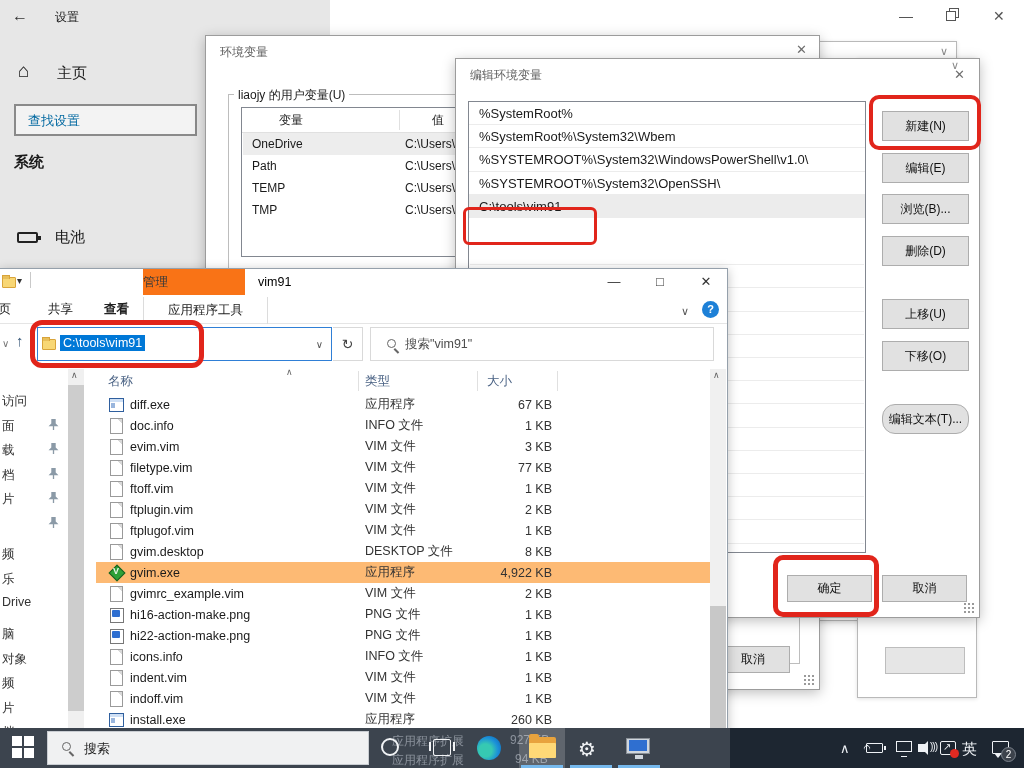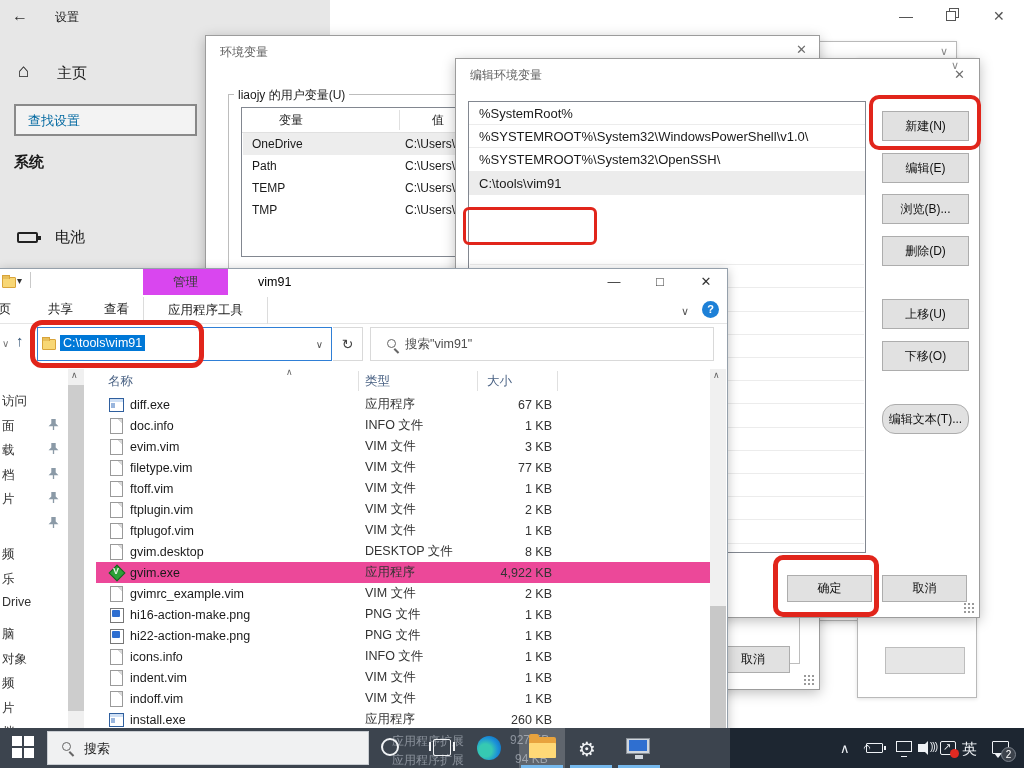--- a/index.html
+++ b/index.html
@@ -58,21 +58,21 @@
   #edit-grid { position:absolute; left:1px; right:1px; top:140px; bottom:0;
     background:repeating-linear-gradient(to bottom, transparent 0 22.2px, #ececec 22.2px 23.2px); }
 
   
   #explorer { left:0; top:268px; width:728px; height:500px; background:#fff; border:1px solid #95a0ab; border-left:none; box-shadow:0 2px 10px rgba(0,0,0,.25); }
   #explorer .tbar { position:absolute; left:0; top:0; width:100%; height:28px; background:#fff; }
   .folder-sm { position:absolute; width:14px; height:11px; background:#f8d775; border:1px solid #d9a43a; border-radius:1px; }
   .folder-sm:before { content:""; position:absolute; left:-1px; top:-3px; width:6px; height:3px; background:#e8bf5a; border:1px solid #d9a43a; border-bottom:none; }
   #explorer .qat-drop { left:17px; top:6px; font-size:10px; color:#333; }
   #explorer .qat-sep { left:30px; top:3px; width:1px; height:16px; background:#c9c9c9; position:absolute; }
-  #manage-tab { position:absolute; left:143px; top:0; width:85px; height:26px; background:#d946ef; text-align:center; line-height:26px; font-size:12.5px; color:#3a3a3a; }
+  #manage-tab { position:absolute; left:143px; top:0; width:102px; height:26px; background:#f97316; line-height:26px; font-size:12.5px; color:#3a3a3a; }
   #explorer .win-title { position:absolute; left:258px; top:6px; font-size:12.5px; color:#000; }
   .cap-btn { position:absolute; top:0; width:40px; height:28px; text-align:center; line-height:26px; color:#333; font-size:13px; }
   
   #ribbon { position:absolute; left:0; top:28px; width:100%; height:27px; background:#fff; border-bottom:1px solid #e5e5e5; }
   #ribbon .rtab { position:absolute; top:4px; font-size:12.5px; color:#222; }
   #ribbon .apptools { border-right:1px solid #dcdcdc; border-left:1px solid #dcdcdc; top:0; height:27px; line-height:27px; padding:0 24px; }
   #ribbon .rib-chev { position:absolute; right:38px; top:8px; color:#555; font-size:11px; }
   #help-btn { position:absolute; right:8px; top:4px; width:17px; height:17px; border-radius:50%; background:#1d80d7; color:#fff; font-size:11px; font-weight:bold; text-align:center; line-height:17px; }
   
   #addr-row { position:absolute; left:0; top:55px; width:100%; height:43px; background:#fff; }
@@ -96,21 +96,21 @@
   #side-scroll .arr { position:absolute; left:3px; top:1px; color:#606060; font-size:9px; }
   
   #cols { position:absolute; left:96px; top:100px; width:616px; height:24px; color:#4a6284; font-size:12.5px; }
   #cols .c1 { position:absolute; left:12px; top:4px;text-align:right; }
   #cols .sort { position:absolute; left:190px; top:-2px; font-size:9px; color:#666; }
   #cols .c2 { position:absolute; left:269px; top:4px; }
   #cols .c3 { position:absolute; left:391px; top:4px; }
   #cols .sep { position:absolute; top:2px; width:1px; height:20px; background:#e0e0e0; }
   #files { position:absolute; left:96px; top:125px; width:616px; }
   .file-row { position:relative; height:21px; display:flex; align-items:center; padding-left:12px; font-size:12.5px; }
-  .file-row[data-state="selected"] { background:#ec4899; }
+  .file-row[data-state="selected"] { background:#fdba74; }
   .file-row .fic { width:16px; height:15px; position:relative; margin-right:6px; flex:none; }
   .file-row .fn { width:235px; white-space:nowrap; overflow:hidden; }
   .file-row .ft { width:100px; color:#333; }
   .file-row .fs { width:87px; text-align:right; color:#333; }
   
   .fic[data-icon="file"]:before { content:""; position:absolute; left:2px; top:0; width:11px; height:14px; background:#fff; border:1px solid #9a9a9a;
      background-image:linear-gradient(225deg, #d9d9d9 0 3px, transparent 3px); }
   .fic[data-icon="exe"]:before { content:""; position:absolute; left:1px; top:1px; width:13px; height:12px; border:1px solid #2f5f9e; background:linear-gradient(to bottom,#cfe0f5 0 3px,#fff 3px); }
   .fic[data-icon="exe"]:after { content:""; position:absolute; left:3px; top:6px; width:4px; height:5px; background:#9ab6dd; }
   .fic[data-icon="png"]:before { content:""; position:absolute; left:2px; top:1px; width:12px; height:13px; border:1px solid #777; background:#fff; }
@@ -232,20 +232,23 @@
   <div class="abs dlg" style="left:455px; top:58px; width:525px; height:560px;">
     <span class="dlg-title">编辑环境变量</span>
     <span class="dlg-close" style="right:14px; top:8px;">✕</span>
     <div id="edit-list" class="abs">
       <div>
 
           <div class="edit-item" data-state="">
           <span>%SystemRoot%</span>
         </div>
           <div class="edit-item" data-state="">
+          <span>%SystemRoot%\System32\Wbem</span>
+        </div>
+          <div class="edit-item" data-state="">
           <span>%SYSTEMROOT%\System32\WindowsPowerShell\v1.0\</span>
         </div>
           <div class="edit-item" data-state="">
           <span>%SYSTEMROOT%\System32\OpenSSH\</span>
         </div>
           <div class="edit-item" data-state="selected">
           <span>C:\tools\vim91</span>
         </div>
         </div>
       <div id="edit-grid"></div>
@@ -272,21 +275,21 @@
       <i class="qat-sep"></i>
       <div id="manage-tab">管理</div>
       <span class="win-title">vim91</span>
       <span class="cap-btn" style="left:594px;">—</span>
       <span class="cap-btn" style="left:640px;">□</span>
       <span class="cap-btn" style="left:686px;">✕</span>
     </div>
     <div id="ribbon">
       <span class="rtab" style="left:-14px;">主页</span>
       <span class="rtab" style="left:48px;">共享</span>
-      <span class="rtab" style="left:104px;">查看</span>
+      <span class="rtab" style="left:104px;font-weight:bold;">查看</span>
       <span class="rtab apptools" style="left:143px;">应用程序工具</span>
       <span class="rib-chev">∨</span>
       <span id="help-btn">?</span>
     </div>
     <div id="addr-row">
       <span class="navchev">∨</span>
       <span class="up">↑</span>
       <div id="addr-box">
         <span class="folder-sm" style="left:4px; top:11px;"></span>
         <span class="sel">C:\tools\vim91</span>

